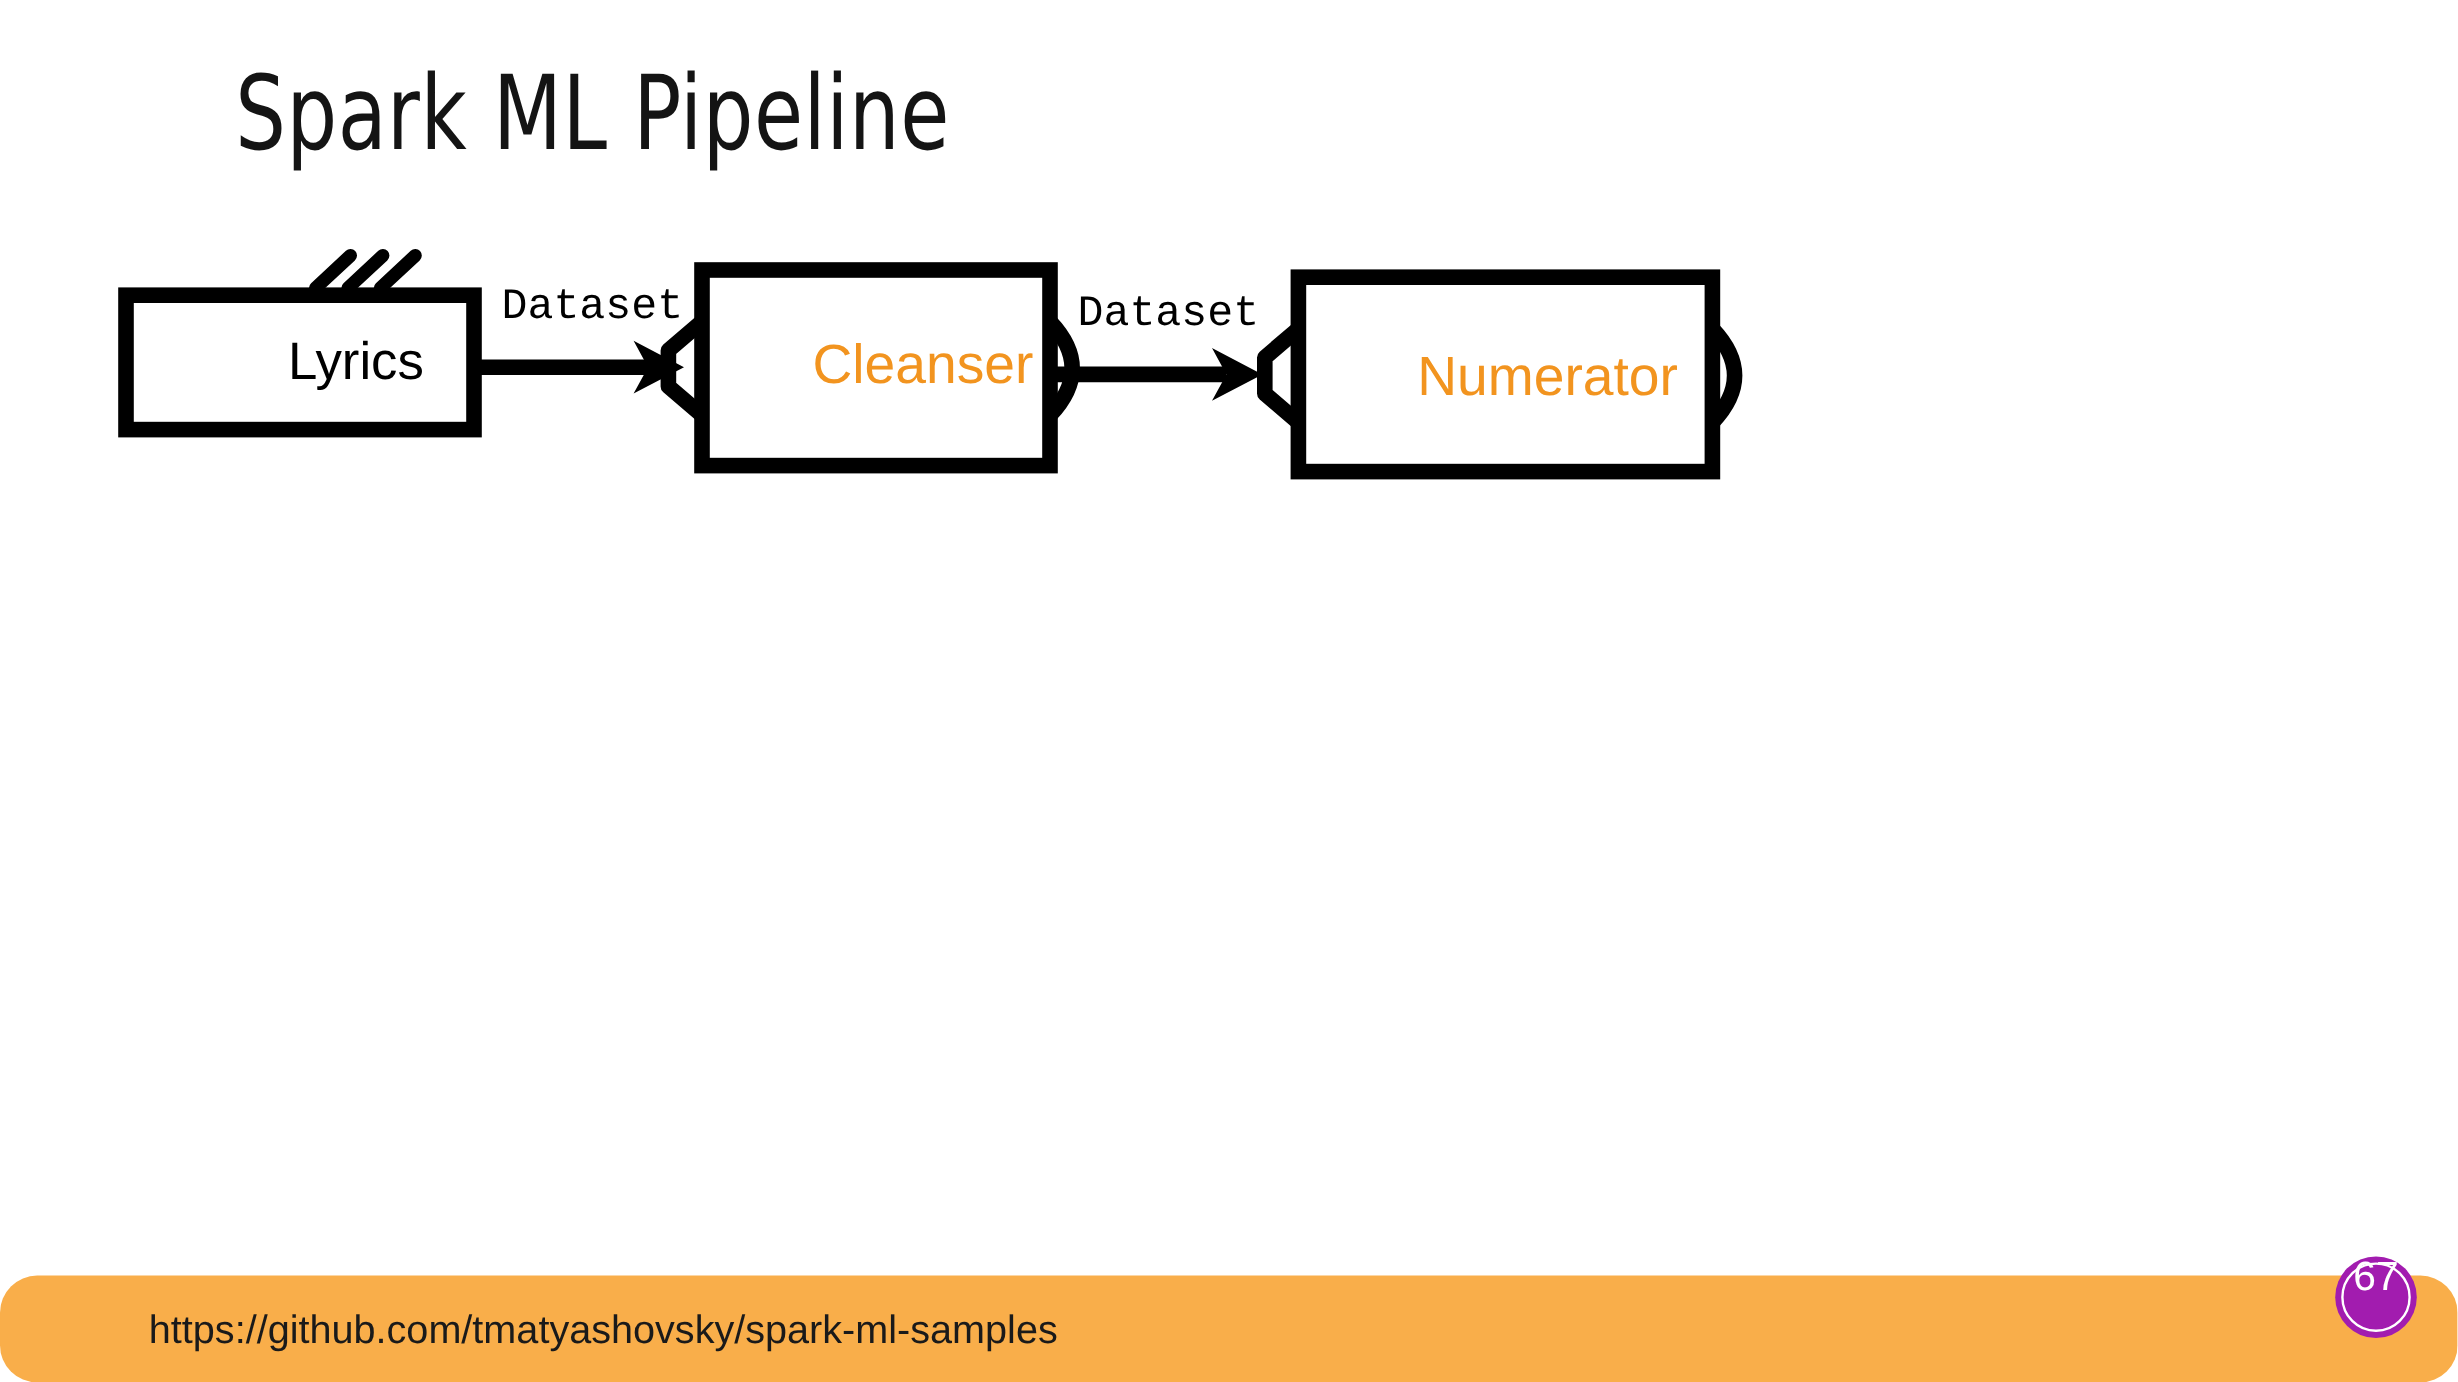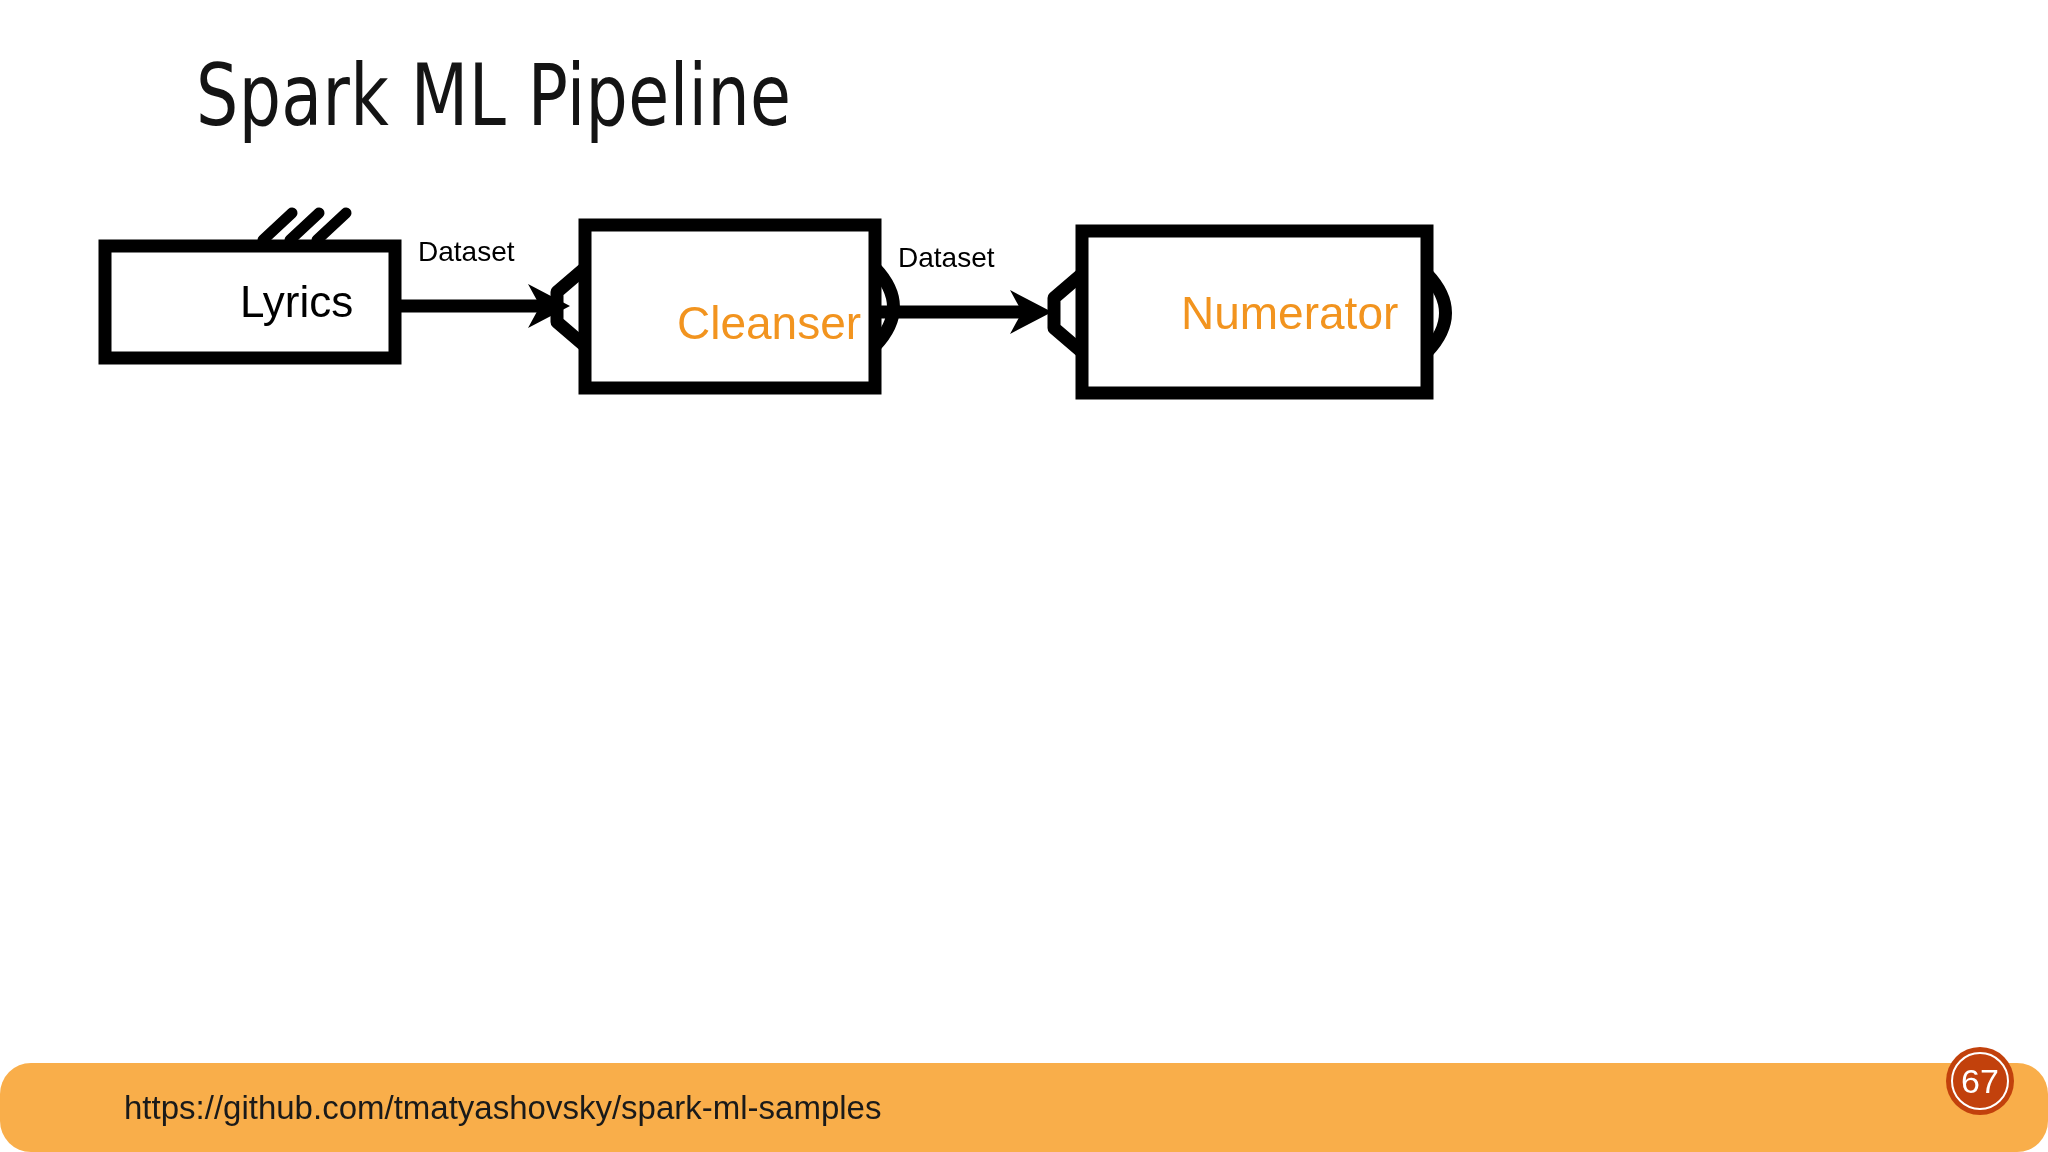--- a/index.html
+++ b/index.html
@@ -61,35 +61,35 @@
     margin-left: 48px;
   }
   #label-lyrics {
     left: 192px;
     top: 280px;
     font-size: 44px;
     color: #000000;
   }
   #label-cleanser {
     left: 629px;
-    top: 300px;
+    top: 280px;
     font-size: 46px;
     color: #F2941F;
   }
   #label-numerator {
     left: 1133px;
     top: 290px;
     font-size: 46px;
     color: #F2941F;
   }
   .edge-label {
     position: absolute;
     white-space: nowrap;
-    font-family: Liberation Sans, sans-serif;
-    font-size: 28px;
+    font-family: Liberation Mono, monospace;
+    font-size: 36px;
     color: #000000;
     line-height: 1;
   }
   #label-dataset-1 {
     left: 418px;
     top: 238px;
   }
   #label-dataset-2 {
     left: 898px;
     top: 244px;
@@ -115,24 +115,24 @@
     color: #1a1a1a;
     white-space: nowrap;
   }
   #page-badge {
     position: absolute;
     right: 34px;
     bottom: 37px;
     width: 68px;
     height: 68px;
     border-radius: 50%;
-    background: #c2410c;
+    background: #a21caf;
     box-sizing: border-box;
     display: flex;
-    align-items: center;
+    align-items: flex-start;
     justify-content: center;
   }
   #page-badge::after {
     content: "";
     position: absolute;
     inset: 5px;
     border-radius: 50%;
     border: 2.5px solid #ffffff;
     pointer-events: none;
   }

